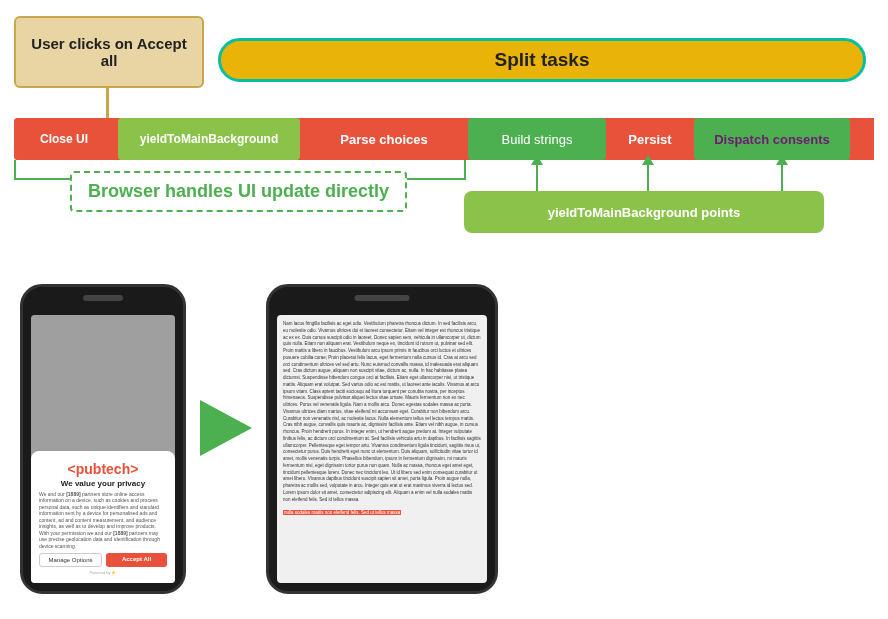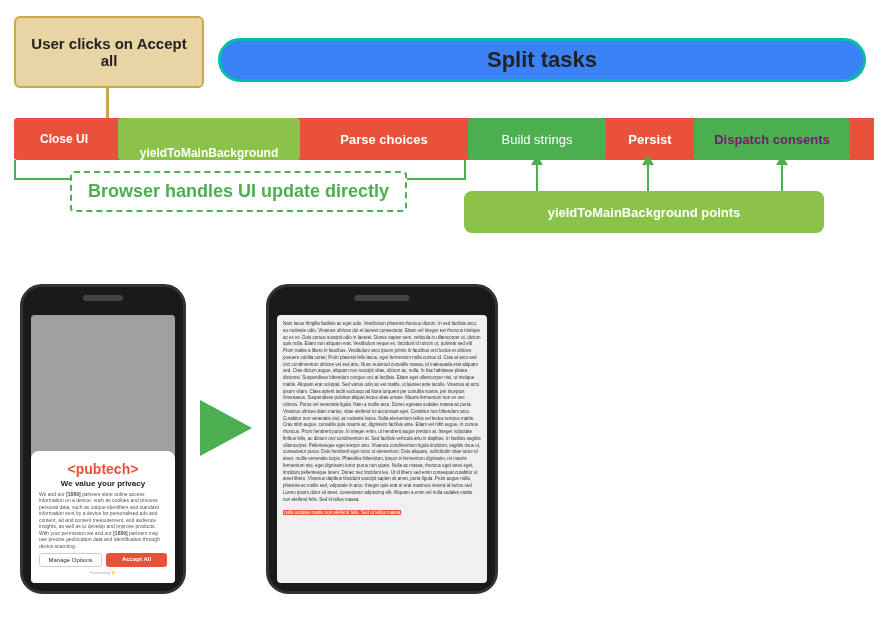--- a/index.html
+++ b/index.html
@@ -60,27 +60,27 @@
       border-top: 10px solid #c8a84b;
     }
 
     
     .split-tasks-pill {
       position: absolute;
       top: 30px;
       left: 218px;
       width: 648px;
       height: 44px;
-      background: #3b82f6;
+      background: #eab308;
       border: 3px solid #00bfa5;
       border-radius: 22px;
       display: flex;
       align-items: center;
       justify-content: center;
-      font-size: 22px;
+      font-size: 19px;
       font-weight: bold;
       color: #222;
       z-index: 5;
     }
 
     
     .orange-bar {
       position: absolute;
       top: 110px;
       left: 14px;
@@ -110,21 +110,21 @@
 
     .seg-yield1 {
       position: absolute;
       top: 110px;
       left: 118px;
       width: 182px;
       height: 42px;
       background: #8bc34a;
       border-radius: 4px;
       display: flex;
-      align-items: flex-end;
+      align-items: center;
       justify-content: center;
       font-weight: bold;
       font-size: 12px;
       color: #fff;
       z-index: 10;
     }
 
     .seg-parse {
       position: absolute;
       top: 110px;

